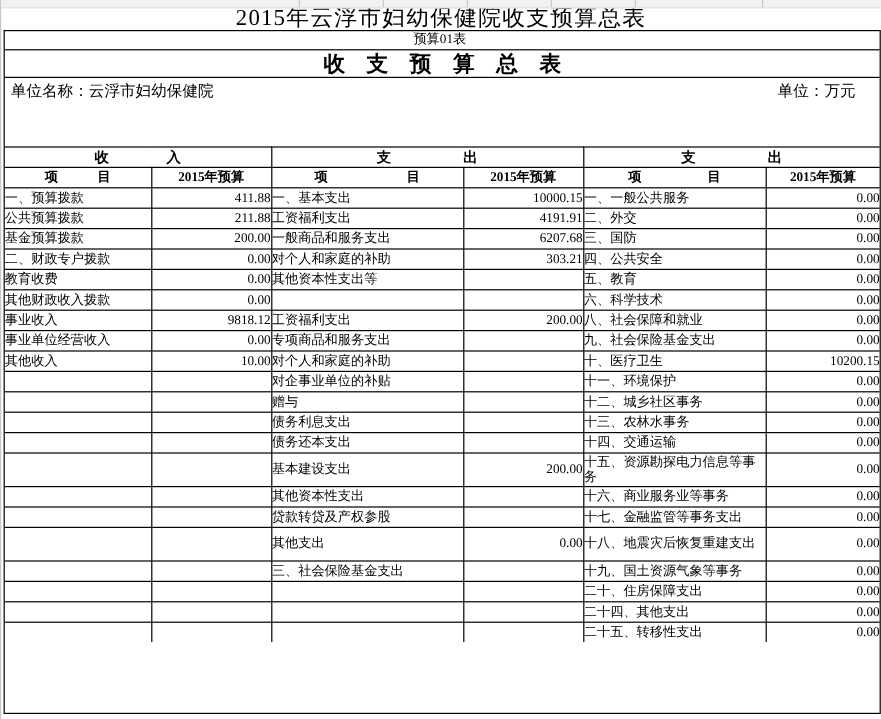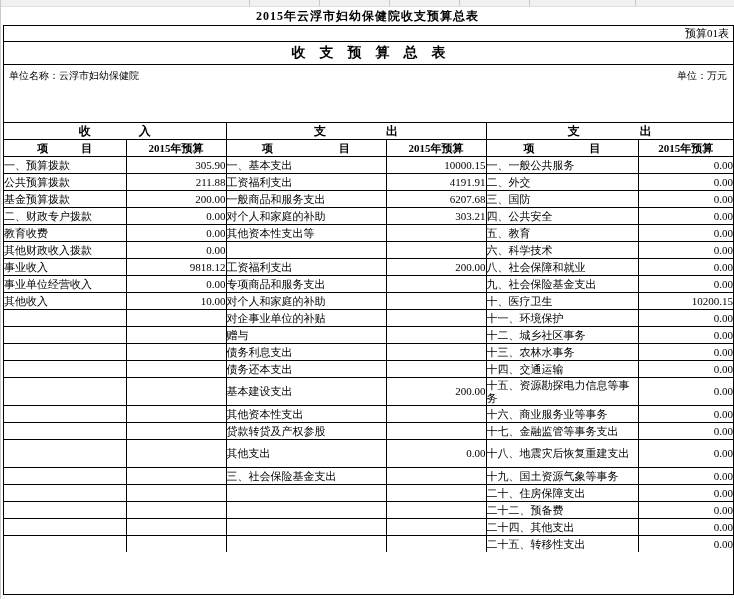--- a/index.html
+++ b/index.html
@@ -13,41 +13,41 @@
   }
   .sheet{position:absolute;left:0;top:0;width:734px;height:599px;border-left:1px solid #c9c9c9;box-sizing:border-box;}
 
   
   .top-strip{height:6px;background:#f1f1f1;border-bottom:1px solid #e0e0e0;position:relative;}
   .top-strip .tick{position:absolute;top:0;width:1px;height:6px;background:#c8c8c8;}
 
   
   .report-title{
     height:18px;line-height:18px;text-align:center;
-    font-size:12px;font-weight:bold;letter-spacing:1px;
+    font-size:19px;font-weight:normal;letter-spacing:1px;
     white-space:nowrap;
   }
 
   
   .block{
     position:absolute;left:2px;top:25px;width:731px;height:570px;
     border:1px solid #000;box-sizing:border-box;background:#fff;
   }
   .tag-row{
     height:15px;line-height:15px;border-bottom:1px solid #000;
-    text-align:right;font-size:11px;padding-right:4px;
+    text-align:center;font-size:11px;padding-right:4px;
   }
   .main-title{
     height:22px;line-height:22px;border-bottom:1px solid #000;
-    text-align:center;font-size:14px;font-weight:bold;white-space:nowrap;
+    text-align:center;font-size:18px;font-weight:bold;white-space:nowrap;
   }
   .unit-row{
     height:22px;line-height:22px;
     display:flex;justify-content:space-between;align-items:center;
-    font-size:10px;padding-left:5px;padding-right:6px;
+    font-size:13px;padding-left:5px;padding-right:20px;
   }
 
   table.budget{
     border-collapse:collapse;table-layout:fixed;
     width:729px;
     margin-top:35px;
   }
   table.budget col.c-item1{width:122px;}
   table.budget col.c-val1{width:100px;}
   table.budget col.c-item2{width:160px;}
@@ -122,21 +122,21 @@
           <th>2015年预算</th>
           <th>项　　　　　　目</th>
           <th>2015年预算</th>
           <th>项　　　　　目</th>
           <th>2015年预算</th>
         </tr>
       </thead>
       <tbody>
           <tr>
             <td class="item lvl0">一、预算拨款</td>
-            <td class="val">305.90</td>
+            <td class="val">411.88</td>
             <td class="item lvl0">一、基本支出</td>
             <td class="val">10000.15</td>
             <td class="item lvl0">一、一般公共服务</td>
             <td class="val">0.00</td>
           </tr>
           <tr>
             <td class="item lvl1">公共预算拨款</td>
             <td class="val">211.88</td>
             <td class="item lvl1">工资福利支出</td>
             <td class="val">4191.91</td>
@@ -277,28 +277,20 @@
             <td class="item lvl0"></td>
             <td class="val"></td>
             <td class="item lvl0">二十、住房保障支出</td>
             <td class="val">0.00</td>
           </tr>
           <tr>
             <td class="item lvl0"></td>
             <td class="val"></td>
             <td class="item lvl0"></td>
             <td class="val"></td>
-            <td class="item lvl0">二十二、预备费</td>
-            <td class="val">0.00</td>
-          </tr>
-          <tr>
-            <td class="item lvl0"></td>
-            <td class="val"></td>
-            <td class="item lvl0"></td>
-            <td class="val"></td>
             <td class="item lvl0">二十四、其他支出</td>
             <td class="val">0.00</td>
           </tr>
           <tr>
             <td class="item lvl0"></td>
             <td class="val"></td>
             <td class="item lvl0"></td>
             <td class="val"></td>
             <td class="item lvl0">二十五、转移性支出</td>
             <td class="val">0.00</td>

